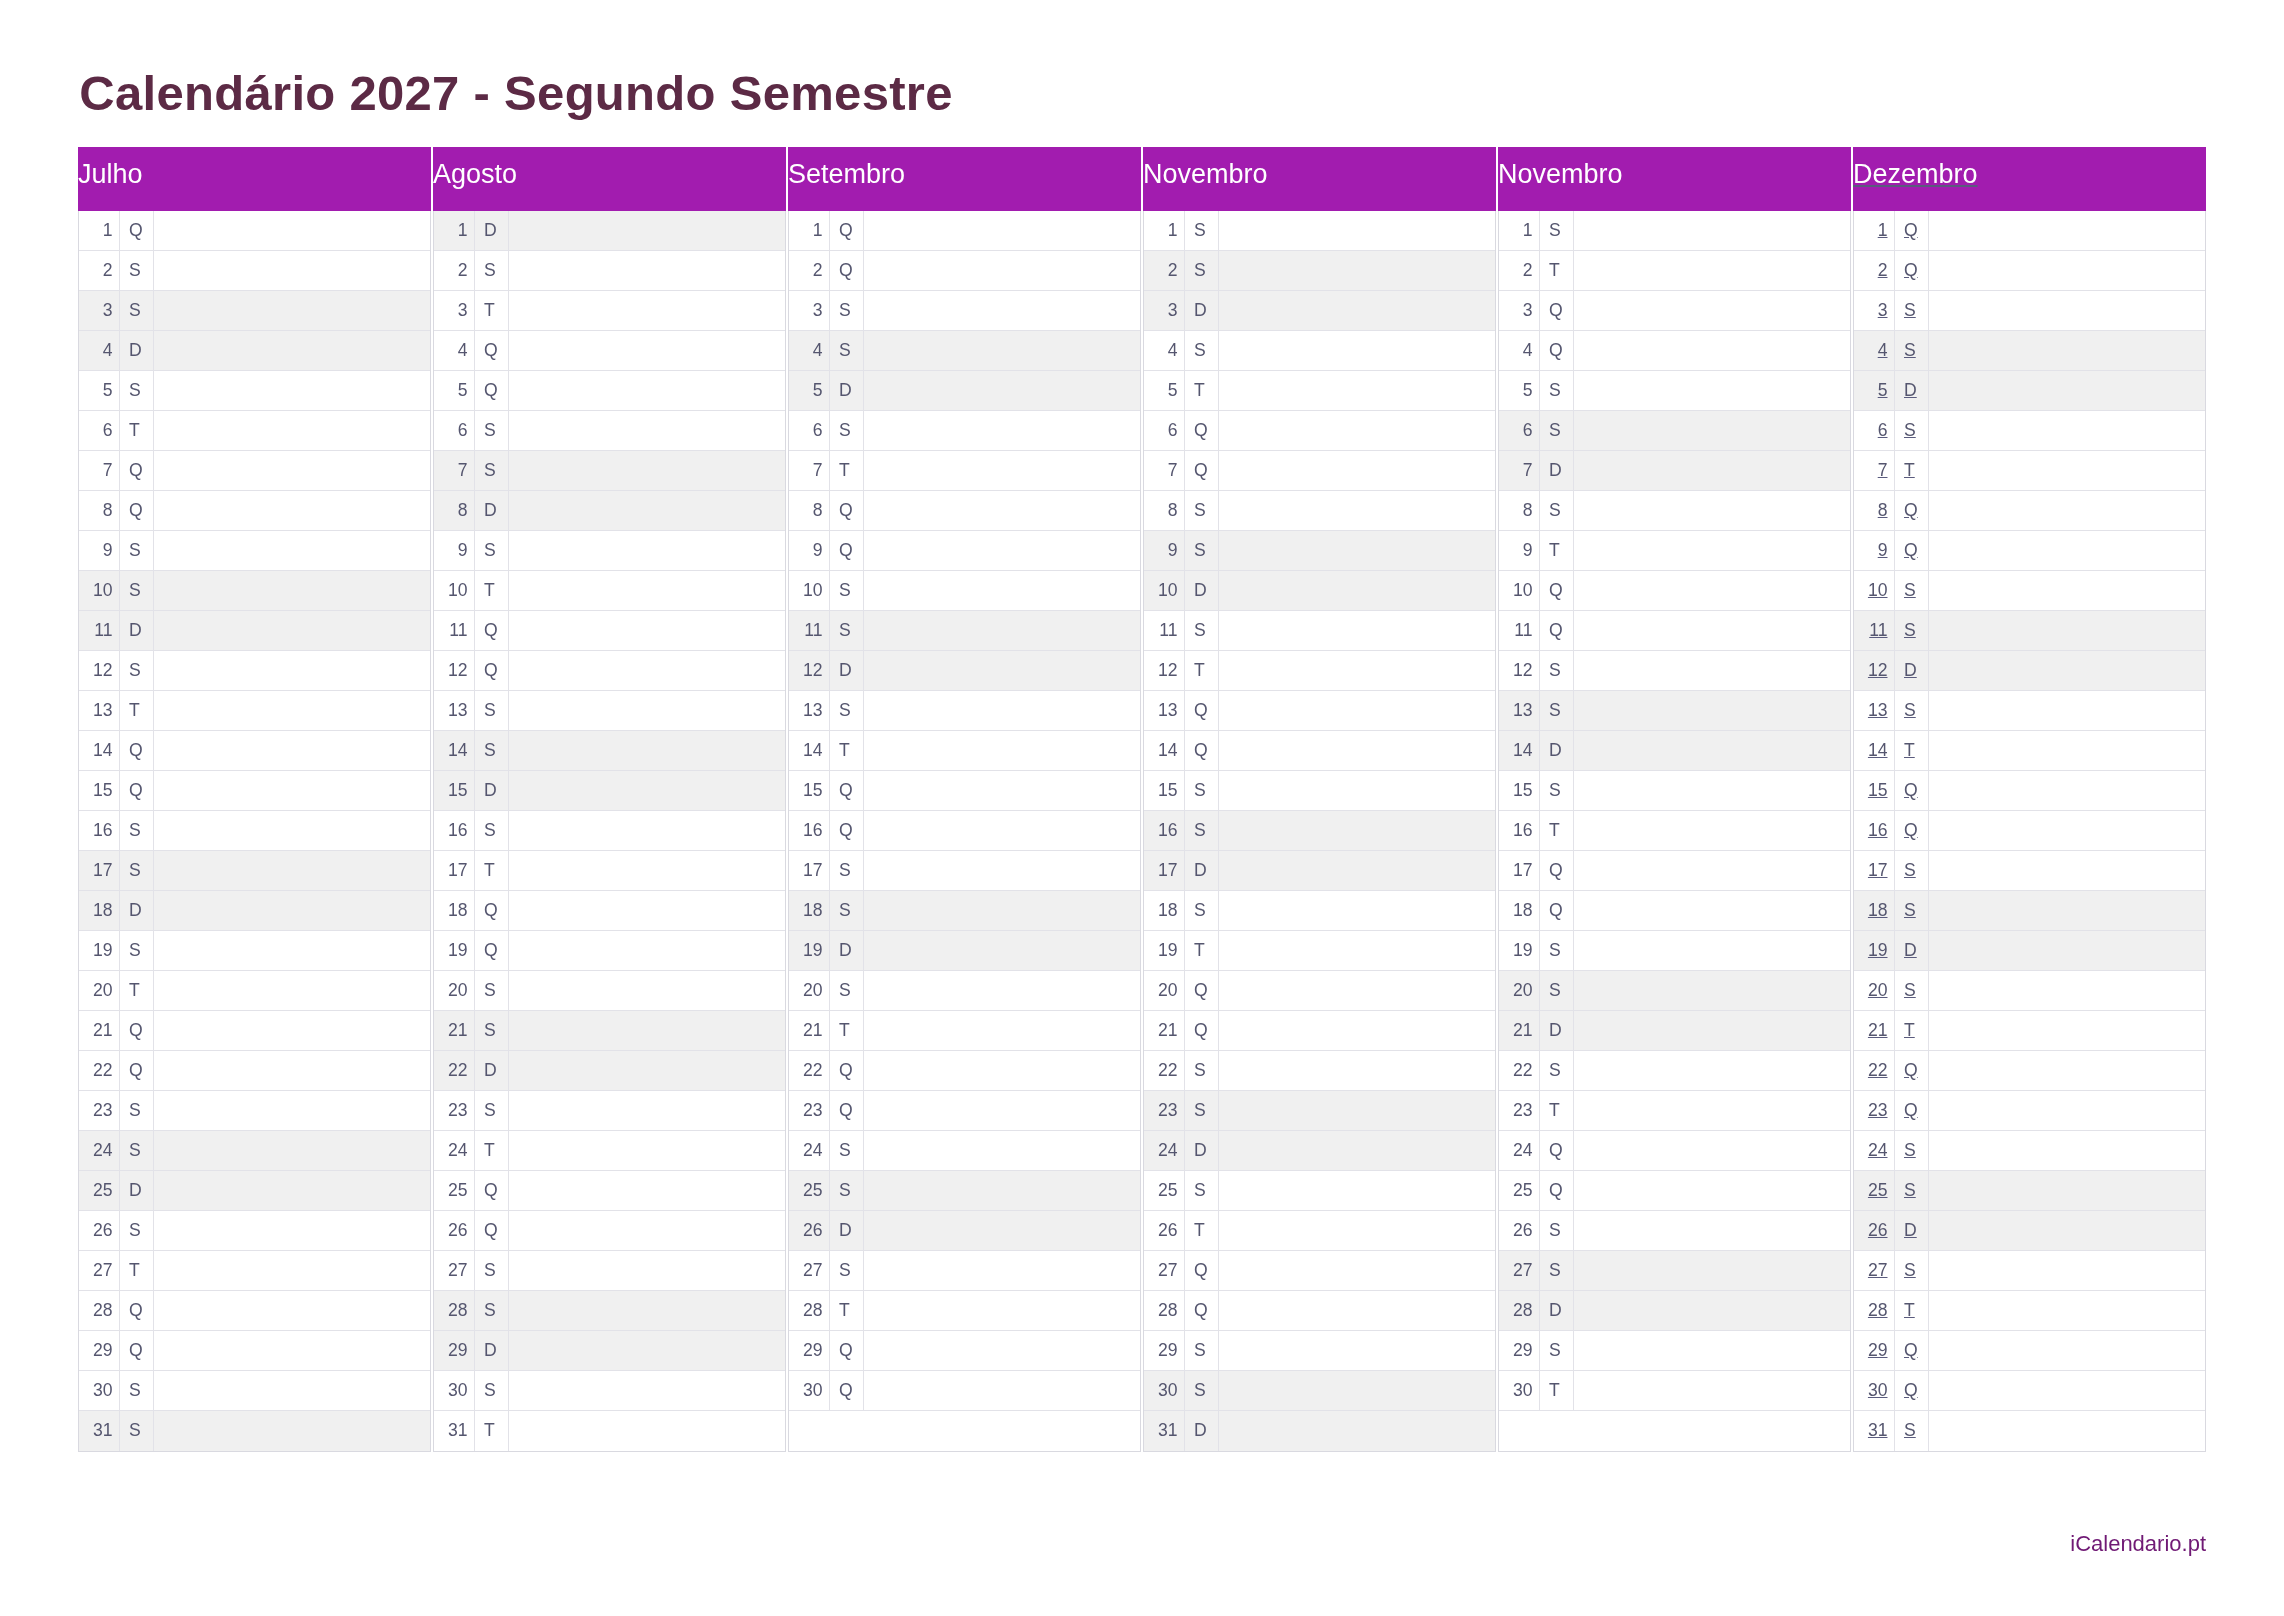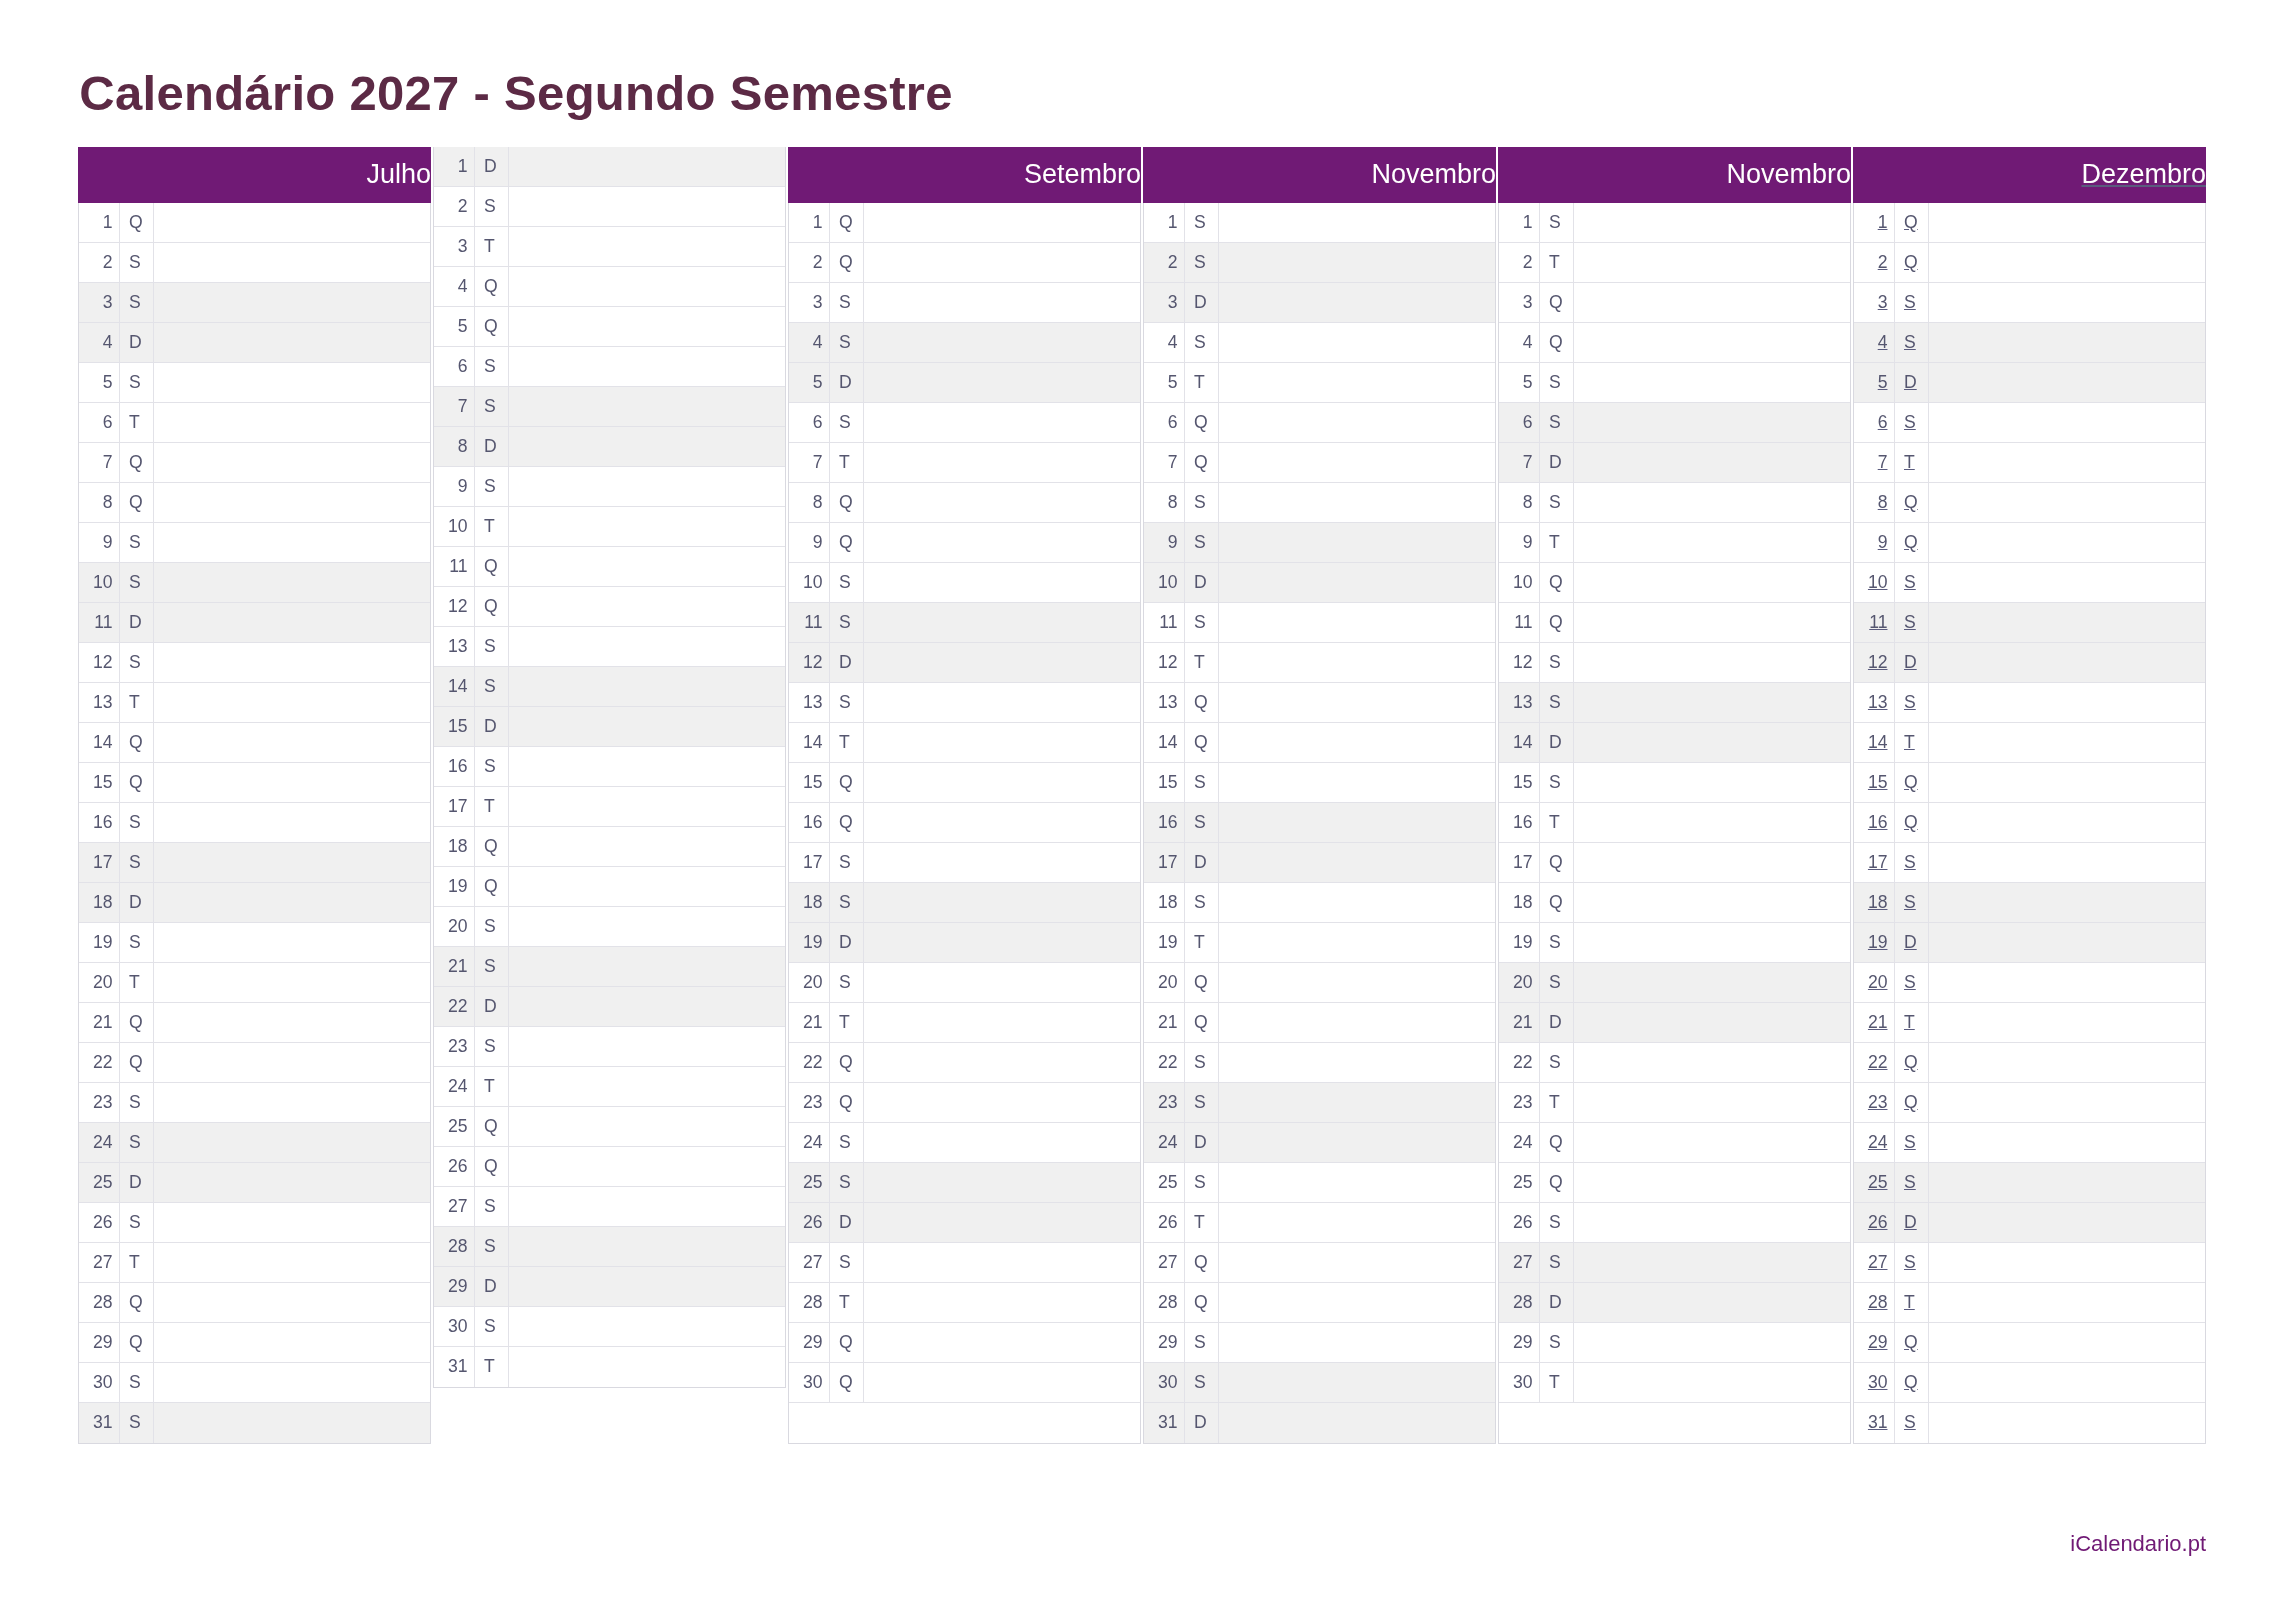--- a/index.html
+++ b/index.html
@@ -34,27 +34,27 @@
     gap: 0;
   }
   .month {
     flex: 1 1 0;
     min-width: 0;
     border-right: 2px solid #ffffff;
     box-sizing: border-box;
   }
   .month:last-child { border-right: none; text-decoration: underline; }
   .month-header {
-    background: #701a75;
+    background: #a21caf;
     color: #ffffff;
-    text-align: right;
+    text-align: left;
     font-size: 27px;
     padding: 14.3px 0 15.6px 0;
     box-sizing: border-box;
-    height: 56px;
+    height: 64px;
     line-height: 27px;
   }
   .days {
     border-left: 0.7px solid #d9d9e0;
     border-right: 0.7px solid #d9d9e0;
     border-bottom: 0.7px solid #d9d9e0;
     box-sizing: border-box;
   }
   .day-row {
     display: flex;
@@ -264,20 +264,21 @@
             <div class="note"></div>
           </div>
           <div class="day-row weekend">
             <div class="num">31</div>
             <div class="dow">S</div>
             <div class="note"></div>
           </div>
         </div>
       </div>
       <div class="month">
+        <div class="month-header">Agosto</div>
         <div class="days">
           <div class="day-row weekend">
             <div class="num">1</div>
             <div class="dow">D</div>
             <div class="note"></div>
           </div>
           <div class="day-row">
             <div class="num">2</div>
             <div class="dow">S</div>
             <div class="note"></div>

